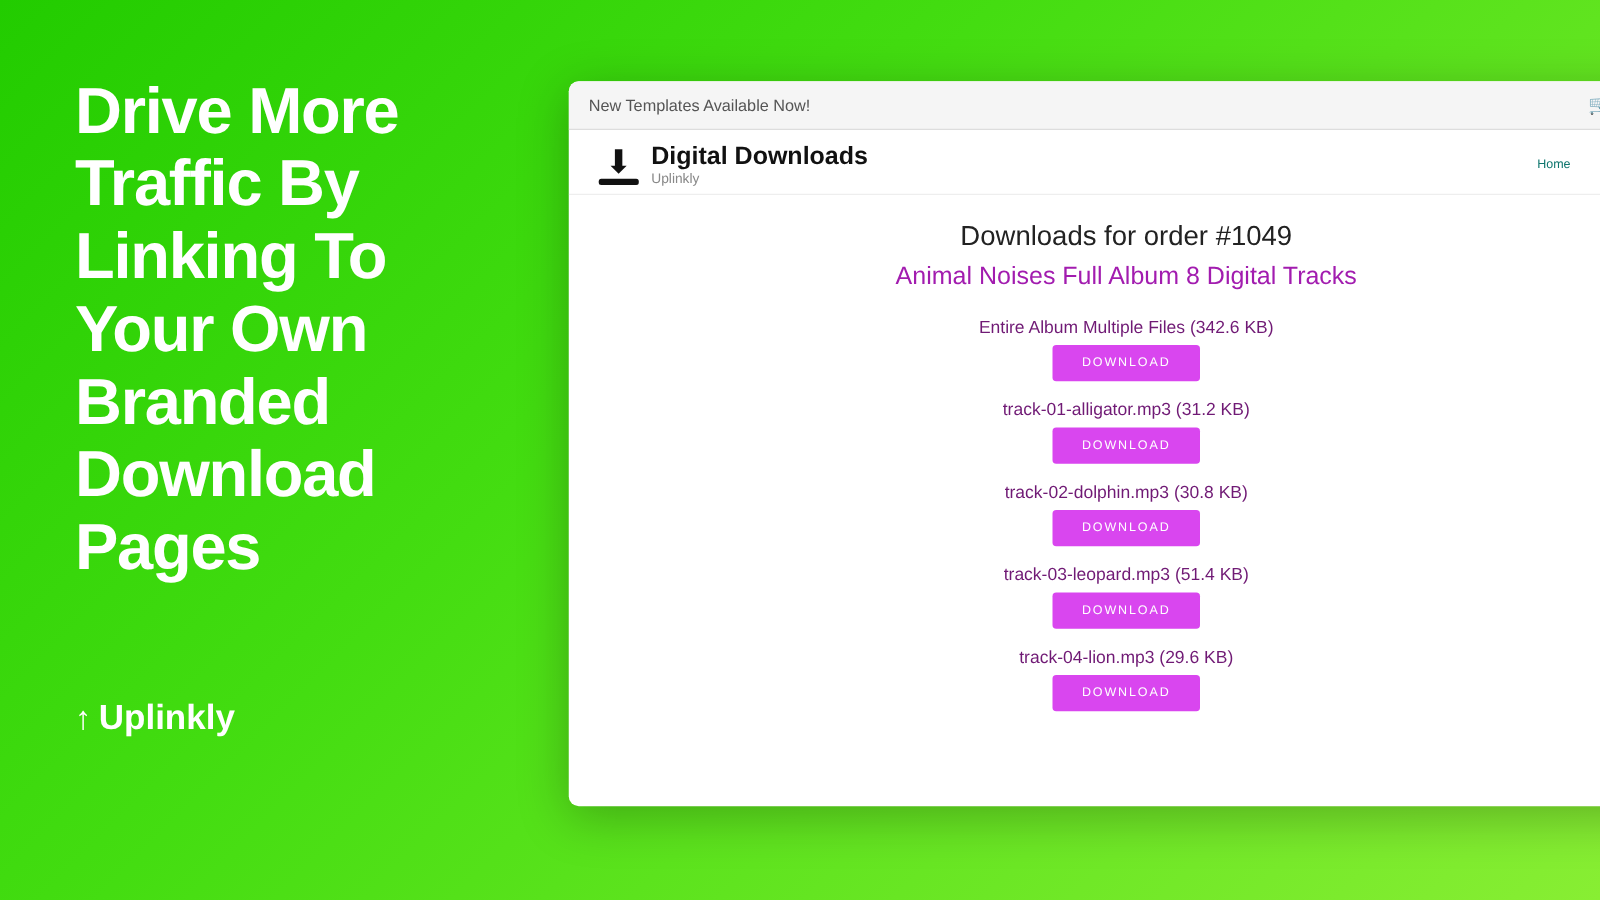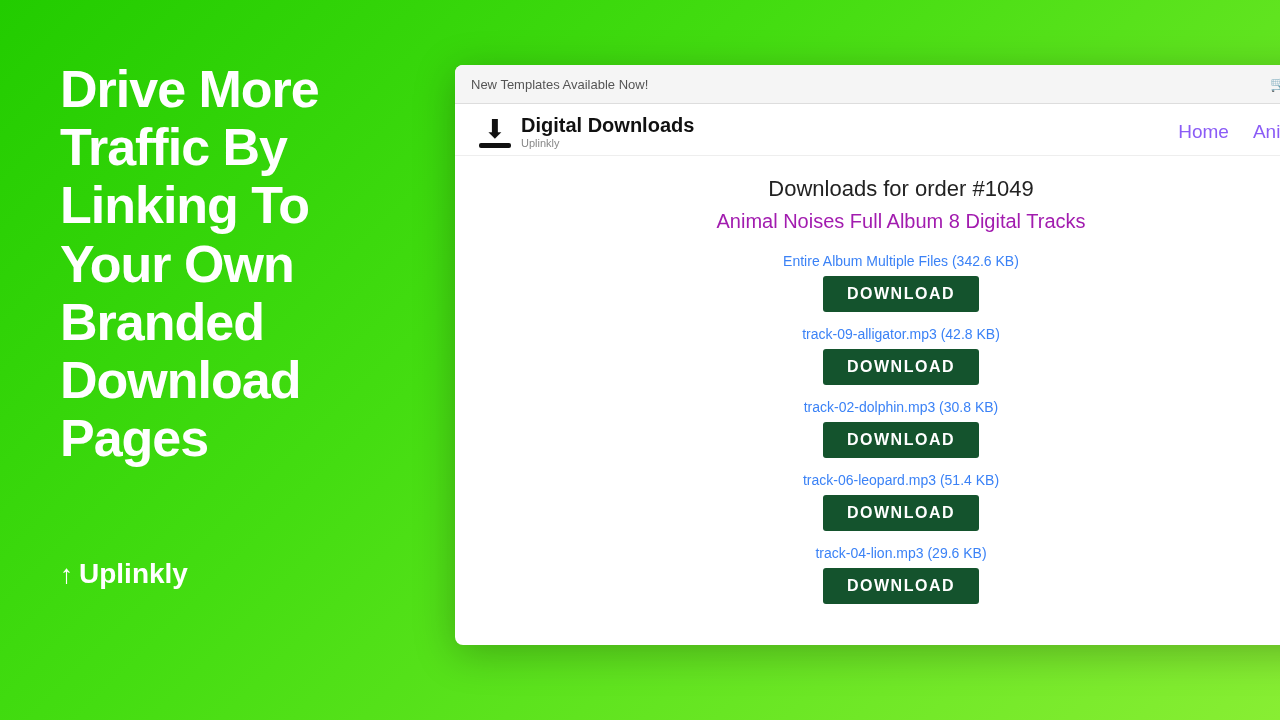--- a/index.html
+++ b/index.html
@@ -144,22 +144,22 @@
       font-size: 11px;
       color: #888;
     }
 
     .store-nav {
       display: flex;
       gap: 24px;
     }
 
     .store-nav a {
-      font-size: 19px;
-      color: #8b5cf6;
+      font-size: 10px;
+      color: #0f766e;
       text-decoration: none;
     }
 
     
     .store-content {
       flex: 1;
       overflow-y: auto;
       padding: 20px 24px 20px 36px;
       display: flex;
       flex-direction: column;
@@ -186,33 +186,33 @@
       width: 100%;
       max-width: 500px;
       display: flex;
       flex-direction: column;
       align-items: center;
       margin-bottom: 14px;
     }
 
     .track-name {
       font-size: 14px;
-      color: #3b82f6;
+      color: #701a75;
       margin-bottom: 7px;
       text-align: left;
     }
 
     .download-btn {
-      background: #14532d;
+      background: #d946ef;
       color: #fff;
       border: none;
       border-radius: 3px;
       padding: 9px 24px;
-      font-size: 16px;
-      font-weight: 700;
+      font-size: 10px;
+      font-weight: 400;
       letter-spacing: 1.5px;
       cursor: pointer;
       text-transform: uppercase;
     }
   </style>
 </head>
 <body>
 
 <div class="bg"></div>
 
@@ -257,31 +257,31 @@
     <div class="order-title">Downloads for order #1049</div>
 
     <div class="album-title">Animal Noises Full Album 8 Digital Tracks</div>
 
     <div class="track-section">
       <div class="track-name">Entire Album Multiple Files (342.6 KB)</div>
       <button class="download-btn">DOWNLOAD</button>
     </div>
 
     <div class="track-section">
-      <div class="track-name">track-09-alligator.mp3 (42.8 KB)</div>
+      <div class="track-name">track-01-alligator.mp3 (31.2 KB)</div>
       <button class="download-btn">DOWNLOAD</button>
     </div>
 
     <div class="track-section">
       <div class="track-name">track-02-dolphin.mp3 (30.8 KB)</div>
       <button class="download-btn">DOWNLOAD</button>
     </div>
 
     <div class="track-section">
-      <div class="track-name">track-06-leopard.mp3 (51.4 KB)</div>
+      <div class="track-name">track-03-leopard.mp3 (51.4 KB)</div>
       <button class="download-btn">DOWNLOAD</button>
     </div>
 
     <div class="track-section">
       <div class="track-name">track-04-lion.mp3 (29.6 KB)</div>
       <button class="download-btn">DOWNLOAD</button>
     </div>
 
   </div>
 </div>

